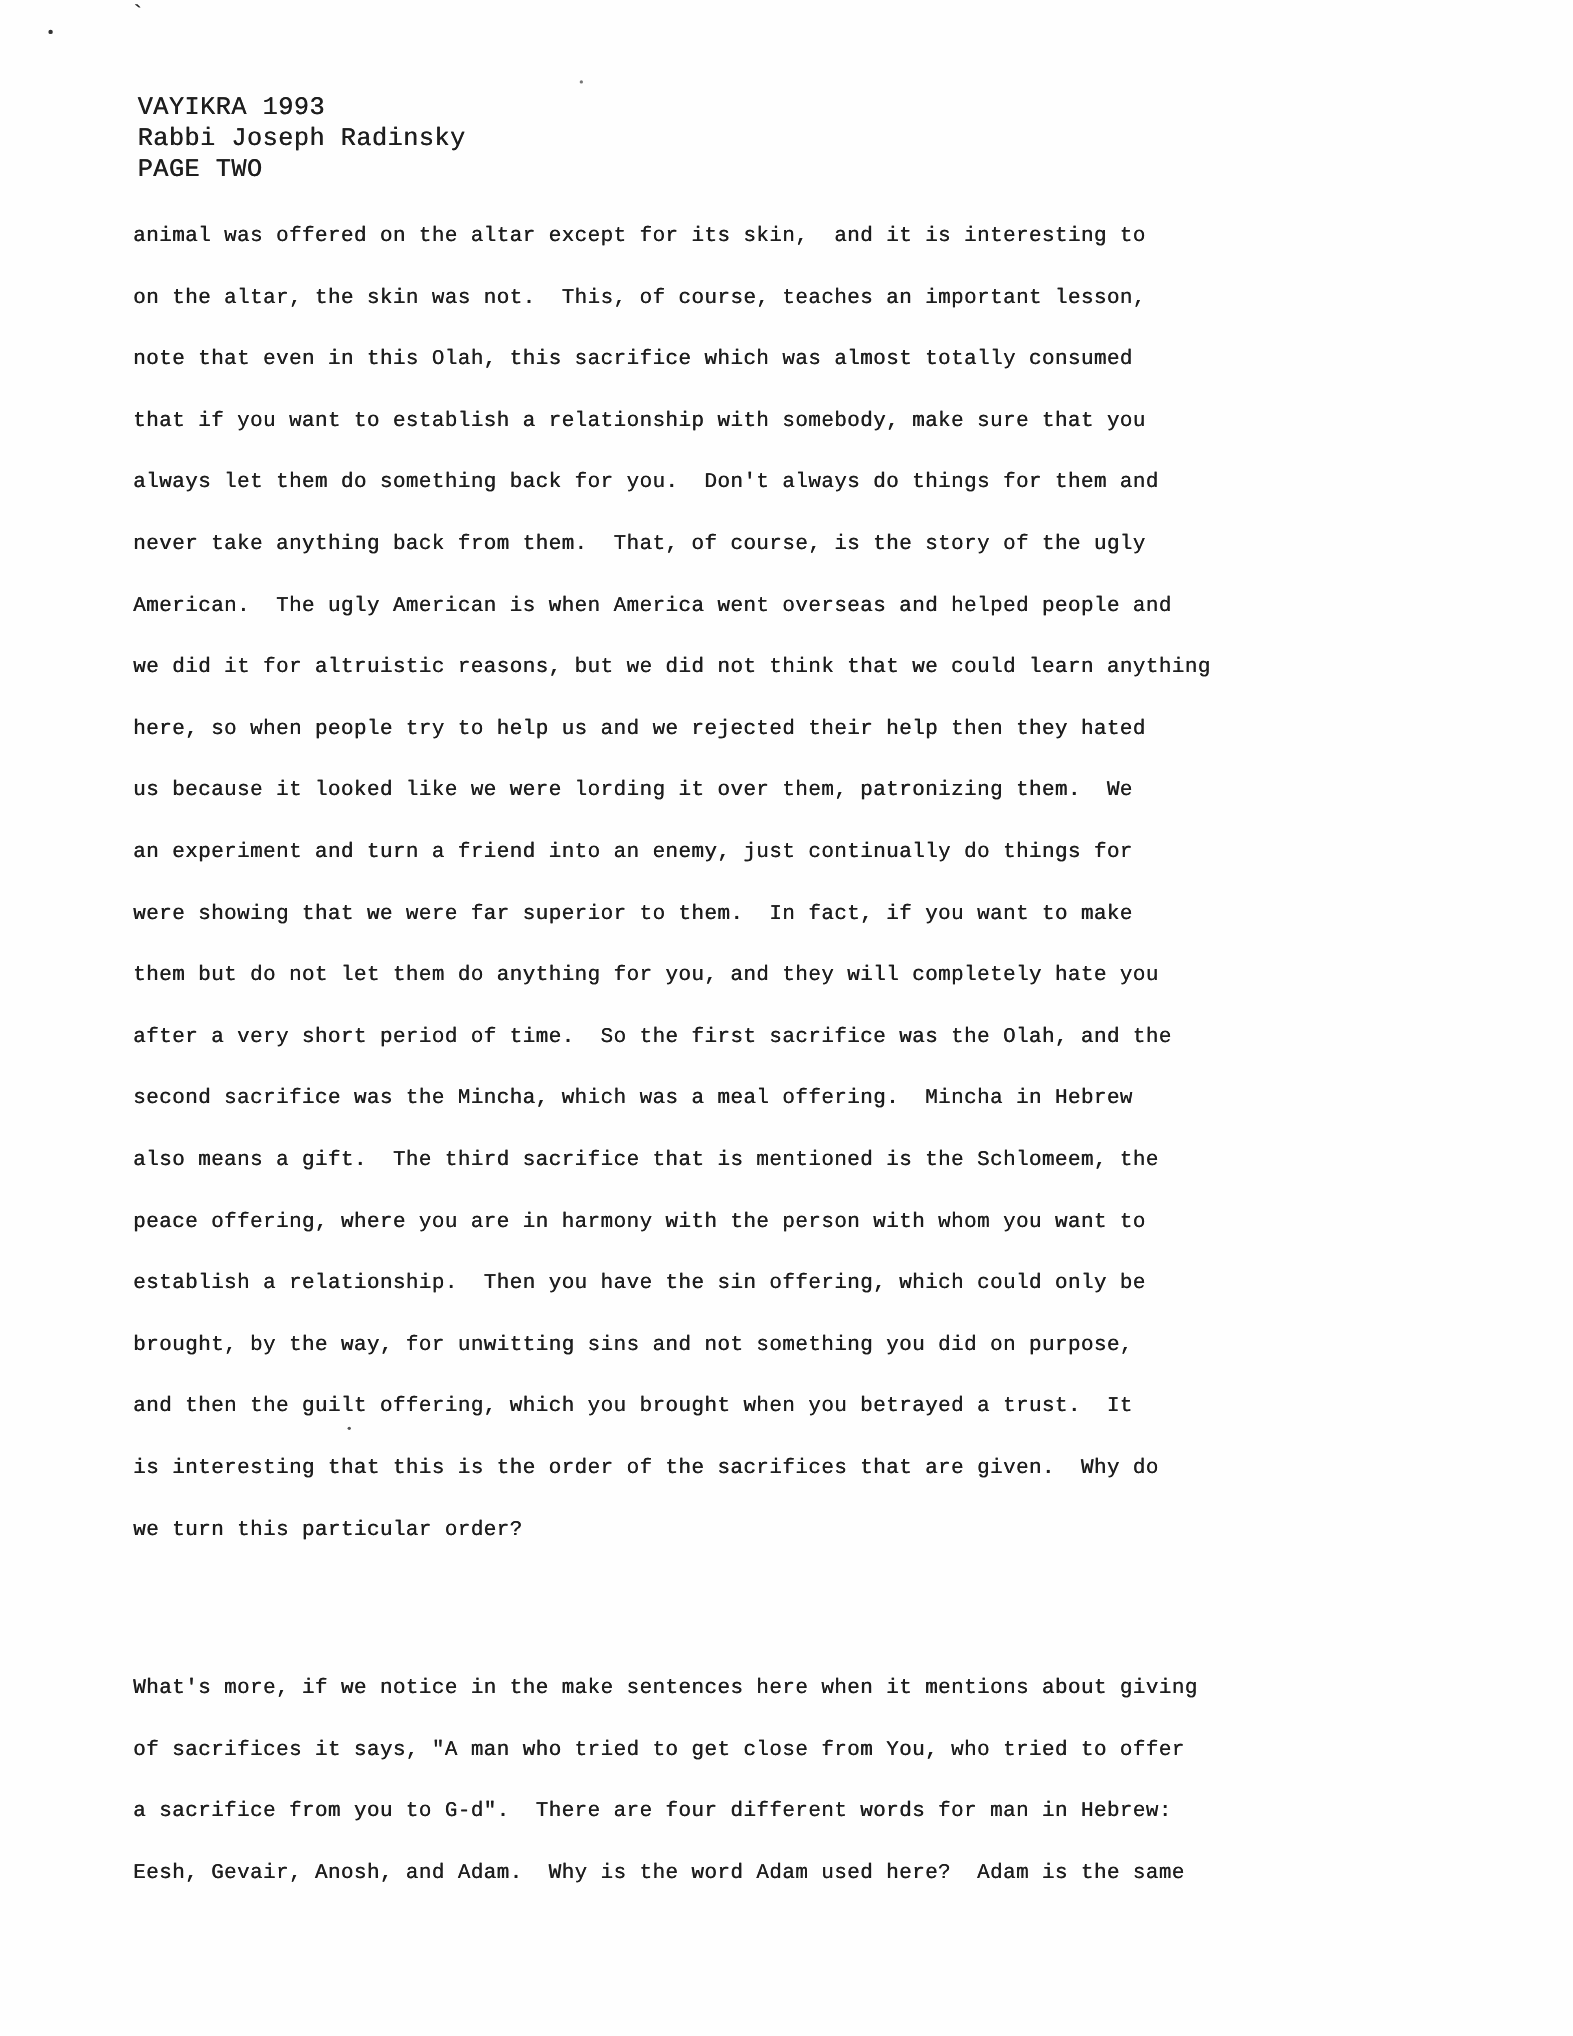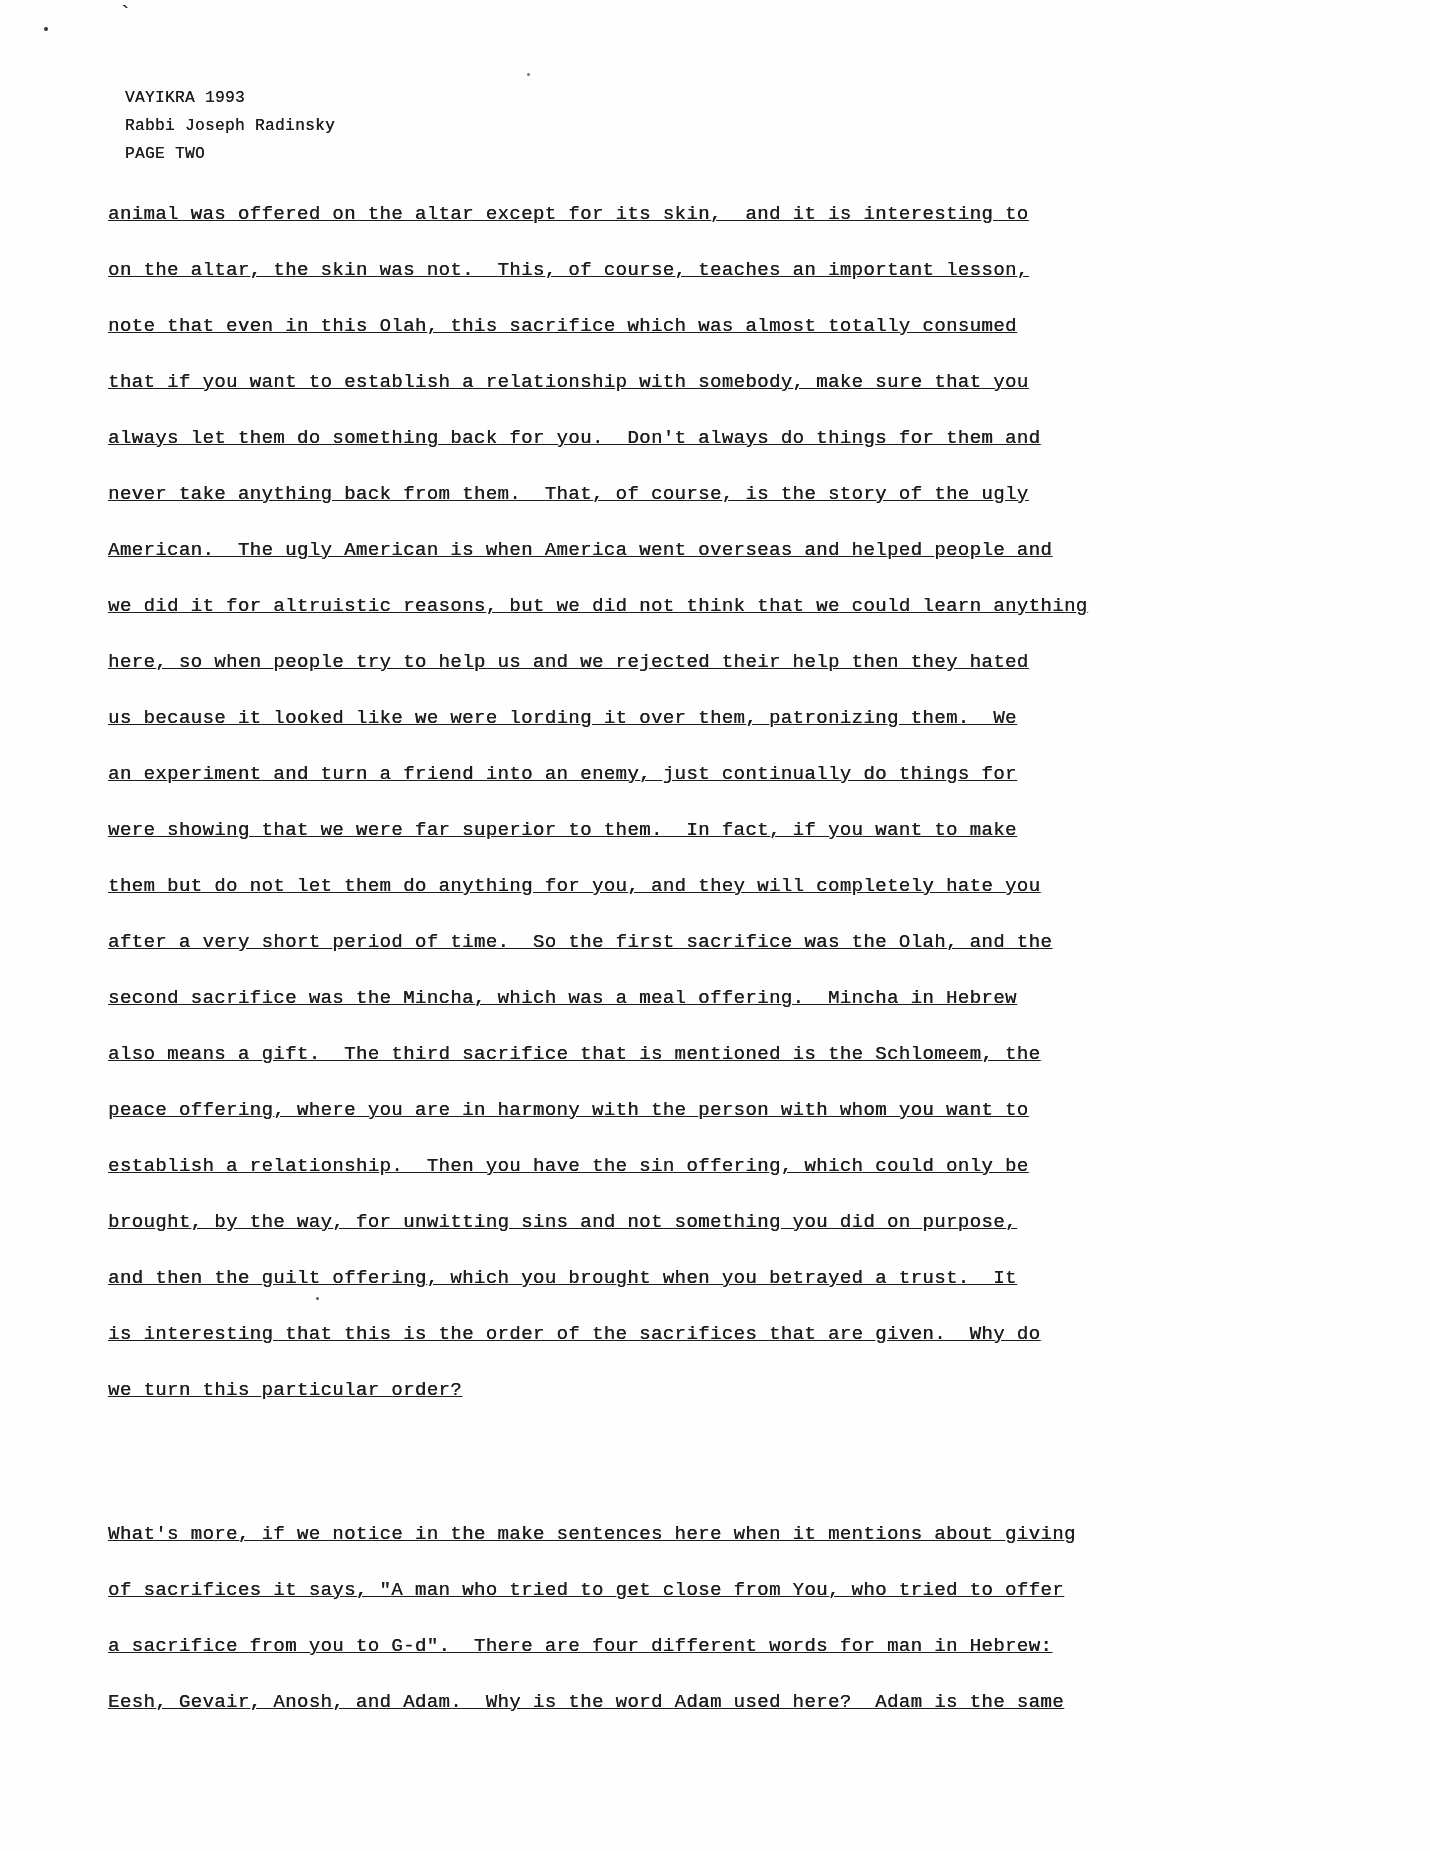--- a/index.html
+++ b/index.html
@@ -16,31 +16,30 @@
     inset: 0;
     background: #fefefe;
   }
   
   .header-block {
     position: absolute;
     left: 125px;
     top: 84px;
   }
   .header-line {
-    font-size: 16px;
+    font-size: 23px;
     line-height: 28px;
     letter-spacing: 0.4px;
     white-space: pre;
     text-shadow: 0.35px 0 0 currentColor;
   }
   .para {
     position: absolute;
-    left: 108px;
+    left: 121px;
     width: 1100px;
-    text-decoration: underline;
   }
   .para-1 { top: 186px; }
   .para-2 { top: 1506px; }
   .line {
     font-size: 19px;
     line-height: 56px;
     letter-spacing: 0.4px;
     white-space: pre;
     text-shadow: 0.35px 0 0 currentColor;
   }

